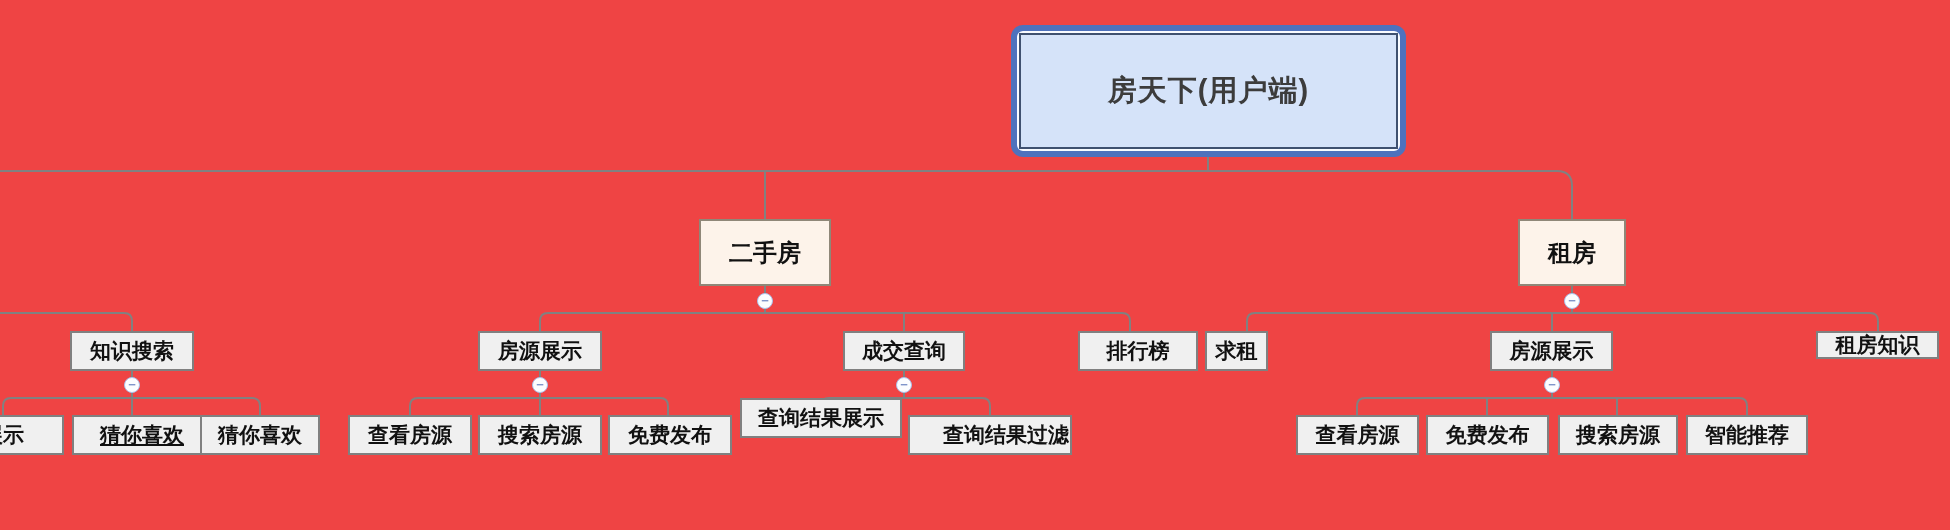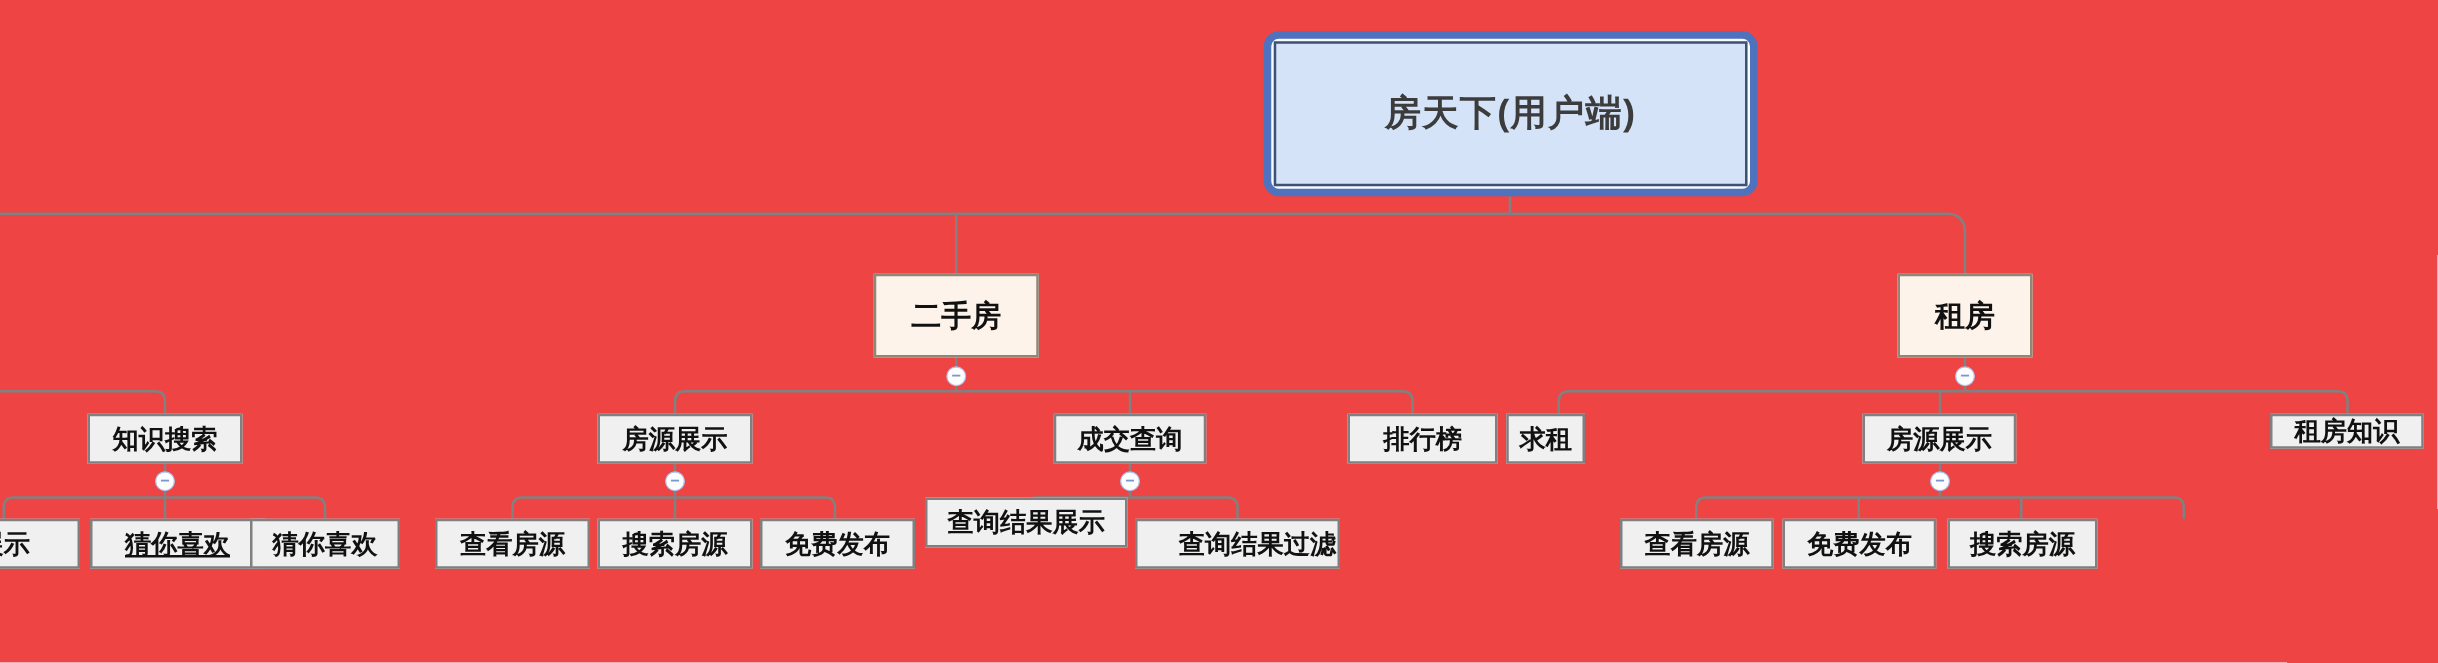--- a/index.html
+++ b/index.html
@@ -101,20 +101,21 @@
   <div class="node" style="left:740px;top:398px;width:162px;height:40px;">查询结果展示</div>
   <div class="node" style="left:908px;top:415px;width:164px;height:40px;padding-left:32px;">查询结果过滤</div>
 
   <div class="node" style="left:1078px;top:331px;width:120px;height:40px;">排行榜</div>
 
   <div class="node" style="left:1205px;top:331px;width:63px;height:40px;">求租</div>
   <div class="node" style="left:1490px;top:331px;width:123px;height:40px;">房源展示</div>
   <div class="node" style="left:1296px;top:415px;width:123px;height:40px;">查看房源</div>
   <div class="node" style="left:1426px;top:415px;width:123px;height:40px;">免费发布</div>
   <div class="node" style="left:1558px;top:415px;width:120px;height:40px;">搜索房源</div>
+  <div class="node" style="left:1686px;top:415px;width:122px;height:40px;">智能推荐</div>
   <div class="node" style="left:1816px;top:331px;width:123px;height:28px;">租房知识</div>
 
   <div class="collapse" style="left:757px;top:293px;">−</div>
   <div class="collapse" style="left:1564px;top:293px;">−</div>
   <div class="collapse" style="left:124px;top:377px;">−</div>
   <div class="collapse" style="left:532px;top:377px;">−</div>
   <div class="collapse" style="left:896px;top:377px;">−</div>
   <div class="collapse" style="left:1544px;top:377px;">−</div>
 
 </div>

